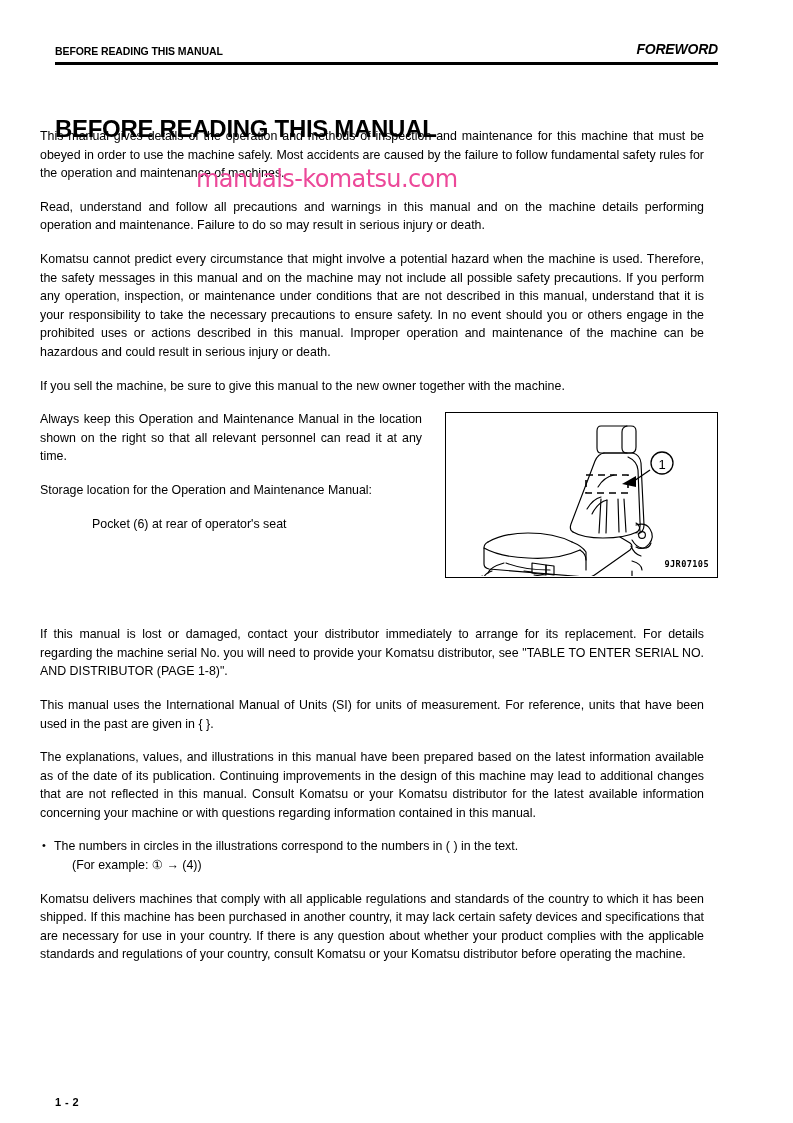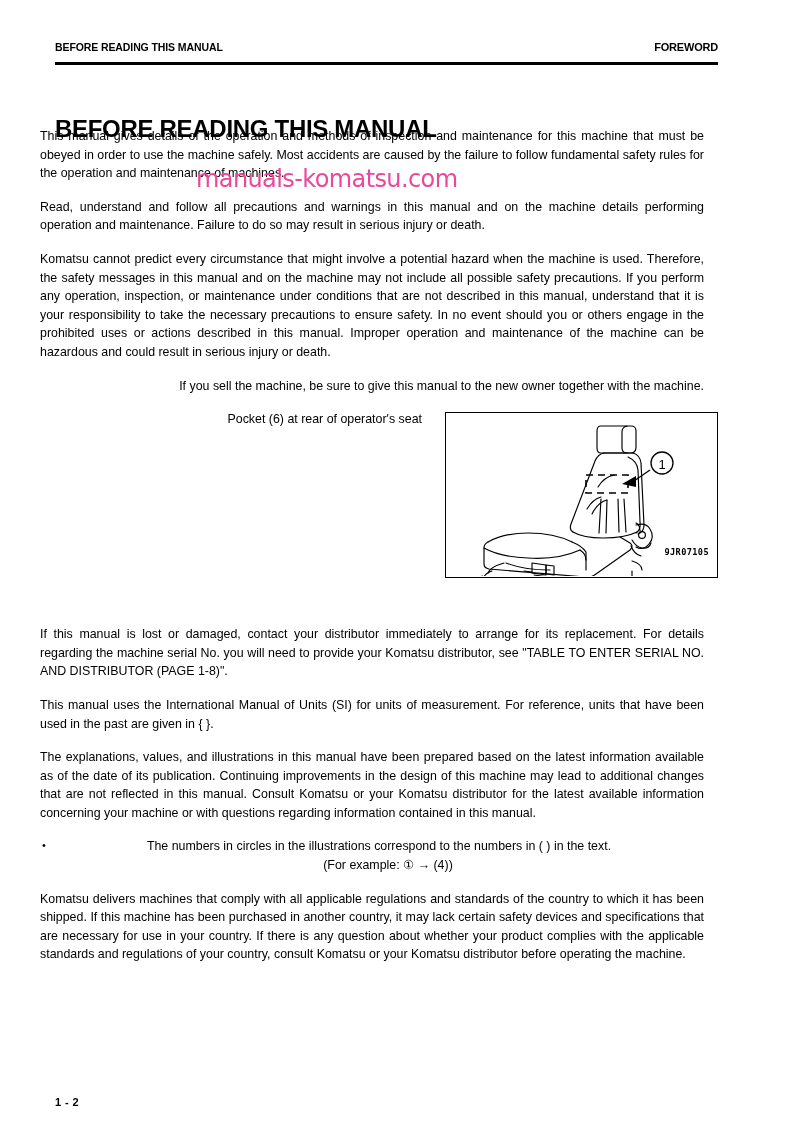--- a/index.html
+++ b/index.html
@@ -33,24 +33,25 @@
     justify-content: space-between;
     align-items: flex-end;
   }
   .header-left {
     font-size: 10.5px;
     font-weight: bold;
     letter-spacing: -0.1px;
     white-space: nowrap;
   }
   .header-right {
-    font-size: 11px;
+    font-size: 14px;
     font-weight: bold;
     letter-spacing: -0.2px;
     white-space: nowrap;
+    font-style: italic;
   }
   .header-rule {
     position: absolute;
     left: 55px;
     top: 62px;
     width: 663px;
     height: 2.6px;
     background: #000;
   }
 
@@ -73,21 +74,21 @@
     width: 664px;
   }
   p.para {
     margin: 0 0 15px 0;
     font-size: 12.4px;
     line-height: 18.6px;
     text-align: justify;
     text-justify: inter-word;
   }
   p.noj {
-    text-align: right;
+    text-align: left;
   }
   .tight {
     margin-bottom: 0;
   }
 
   
   .figure-float {
     float: right;
     width: 282px;
     height: 176px;
@@ -101,21 +102,21 @@
     top: 412px;
     width: 273px;
     height: 166px;
     border: 1.6px solid #000;
     background: #fff;
     box-sizing: border-box;
   }
   .fig-code {
     position: absolute;
     right: 8px;
-    bottom: 20px;
+    bottom: 8px;
     font-size: 8.6px;
     font-weight: bold;
     font-family: "DejaVu Sans Mono", monospace;
     letter-spacing: 0.4px;
     margin-left: 32px;
   }
   .fig-svg {
     position: absolute;
     left: 0;
     top: 0;
@@ -125,21 +126,20 @@
   ul.bullets {
     margin: 0 0 15px 0;
     padding: 0;
     list-style: none;
     font-size: 12.4px;
     line-height: 18.6px;
   }
   ul.bullets > li {
     position: relative;
     padding-left: 14px;
-    text-align: center;
   }
   ul.bullets > li::before {
     content: "\2022";
     position: absolute;
     left: 2px;
     top: -1px;
     font-size: 11px;
   }
   .sub-line {
     padding-left: 18px;
@@ -191,21 +191,23 @@
     <p class="para">This manual gives details of the operation and methods of inspection and maintenance for this machine that must be obeyed in order to use the machine safely. Most accidents are caused by the failure to follow fundamental safety rules for the operation and maintenance of machines.</p>
 
     <p class="para">Read, understand and follow all precautions and warnings in this manual and on the machine details performing operation and maintenance. Failure to do so may result in serious injury or death.</p>
 
     <p class="para">Komatsu cannot predict every circumstance that might involve a potential hazard when the machine is used. Therefore, the safety messages in this manual and on the machine may not include all possible safety precautions. If you perform any operation, inspection, or maintenance under conditions that are not described in this manual, understand that it is your responsibility to take the necessary precautions to ensure safety. In no event should you or others engage in the prohibited uses or actions described in this manual. Improper operation and maintenance of the machine can be hazardous and could result in serious injury or death.</p>
 
     <p class="para noj">If you sell the machine, be sure to give this manual to the new owner together with the machine.</p>
 
     <div class="figure-float"></div>
 
-
+    <p class="para" style="margin-bottom:15px;">Always keep this Operation and Maintenance Manual in the location shown on the right so that all relevant personnel can read it at any time.</p>
+
+    <p class="para noj tight">Storage location for the Operation and Maintenance Manual:</p>
     <p class="para noj indent-pocket">Pocket (6) at rear of operator's seat</p>
 
     <div style="clear:both;height:33px;"></div>
 
     <p class="para">If this manual is lost or damaged, contact your distributor immediately to arrange for its replacement. For details regarding the machine serial No. you will need to provide your Komatsu distributor, see "TABLE TO ENTER SERIAL NO. AND DISTRIBUTOR (PAGE 1-8)".</p>
 
     <p class="para">This manual uses the International Manual of Units (SI) for units of measurement. For reference, units that have been used in the past are given in { }.</p>
 
     <p class="para tight">The explanations, values, and illustrations in this manual have been prepared based on the latest information available as of the date of its publication. Continuing improvements in the design of this machine may lead to additional changes that are not reflected in this manual. Consult Komatsu or your Komatsu distributor for the latest available information concerning your machine or with questions regarding information contained in this manual.</p>
 

